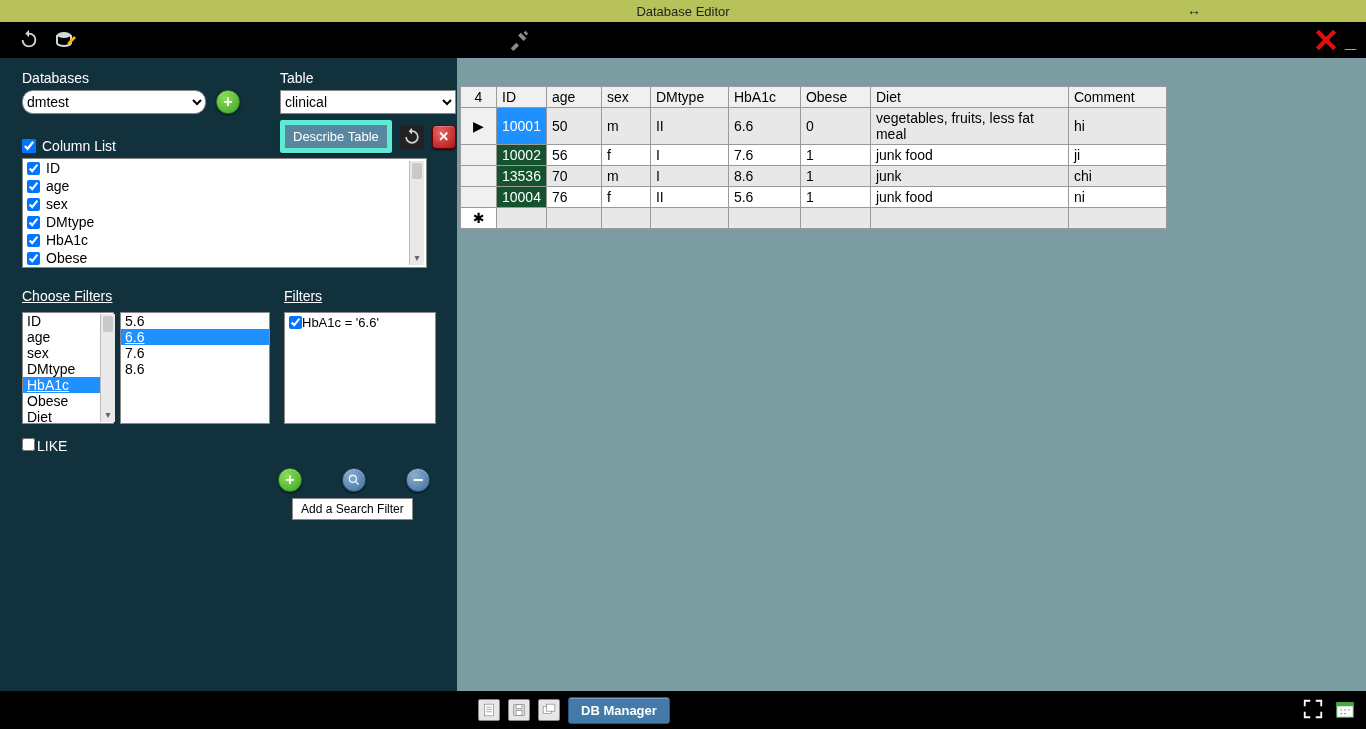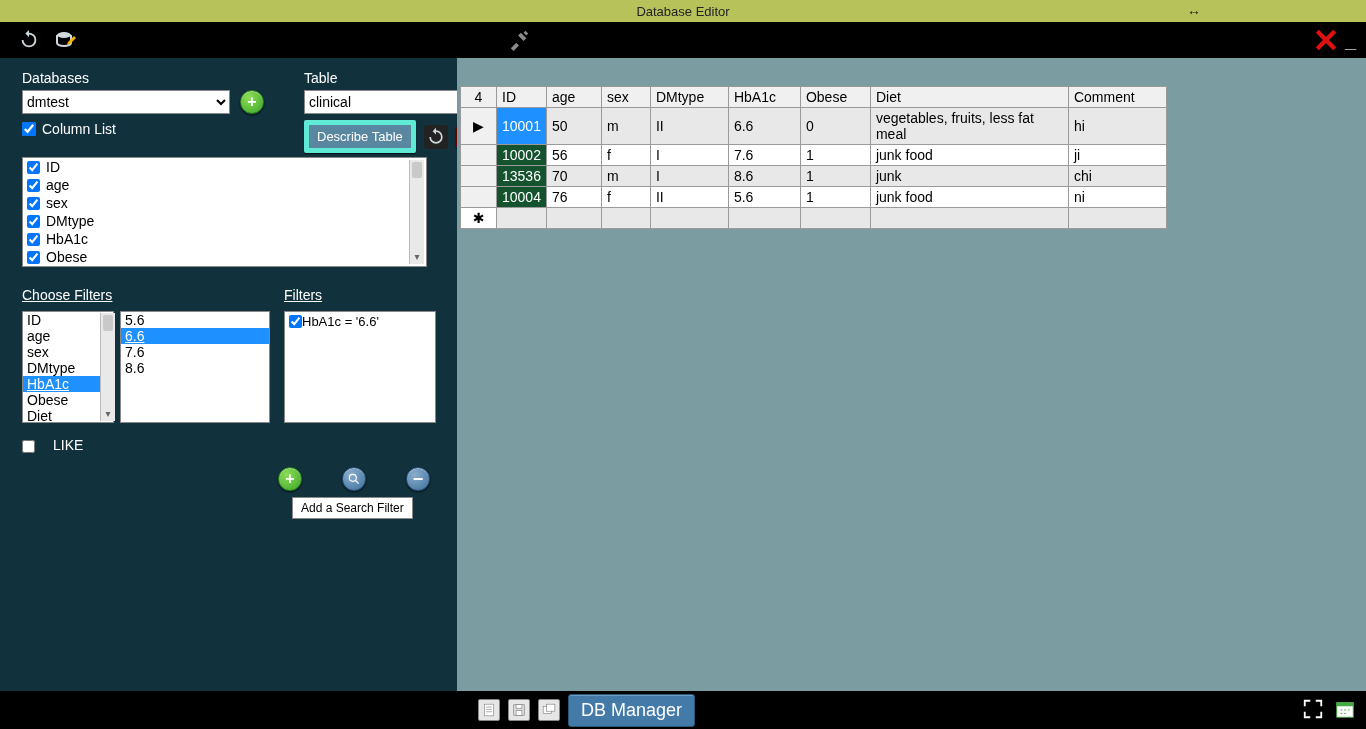--- a/index.html
+++ b/index.html
@@ -69,21 +69,21 @@
     padding: 28px 0 0 0;
     overflow: auto;
   }
   .label { color:#fff; font-size:14px; margin-bottom:4px; display:inline-block; }
   .top-selects { display:flex; gap:40px; }
   .sel-group { display:flex; flex-direction:column; }
   .sel-row { display:flex; align-items:center; gap:10px; }
   select.combo {
     height: 24px; font-size:14px; background:#fff; color:#000; border:1px solid #888;
   }
-  #db-select { width: 208px; }
+  #db-select { width: 184px; border-radius: 11px; }
   #table-select { width: 176px; }
   .plus-btn {
     width:24px; height:24px; border-radius:50%;
     background: radial-gradient(circle at 35% 30%, #8edc58, #3aa627);
     border:1px solid #2a7d1a;
     display:flex;align-items:center;justify-content:center;
     color:#fff; font-weight:bold; font-size:16px;
     box-shadow: inset 0 1px 1px rgba(255,255,255,.4), 0 1px 2px rgba(0,0,0,.7);
     cursor:pointer;
   }
@@ -116,39 +116,39 @@
     background: radial-gradient(circle at 35% 30%, #e66, #a11);
     border:1px solid #600;display:flex;align-items:center;justify-content:center;
     color:#fff;font-weight:bold;cursor:pointer;
     box-shadow: inset 0 1px 1px rgba(255,255,255,.3), 0 1px 2px rgba(0,0,0,.7);
   }
   .refresh-round {
     width:24px;height:24px;border-radius:4px;
     background:#222;display:flex;align-items:center;justify-content:center;
     cursor:pointer;
   }
-  .checklabel { display:flex; align-items:center; gap:6px; margin-top:7px; font-size:14px;}
+  .checklabel { display:flex; align-items:center; gap:6px; margin-top:24px; font-size:14px;}
   .checklabel input { width:14px;height:14px; }
   .listbox {
     background:#fff;color:#000;border:1px solid #888;overflow-y:auto;
   }
   .column-list { width:405px; height:110px; margin-top:4px; position:relative;}
   .column-list .item { display:flex;align-items:center;gap:6px;padding:1px 4px;font-size:14px;}
   .choose-filters-row { display:flex; gap:8px; margin-top:20px;text-decoration:underline;}
   .choose-col { display:flex;flex-direction:column;}
   .underline { text-decoration: underline; }
   .filter-fields { width:92px; height:112px; font-size:14px;}
   .filter-fields .item { padding:0 4px; cursor:pointer;}
   .filter-fields .item.selected { background:#1e90ff; color:#fff;}
   .filter-values { width:150px; height:112px; font-size:14px;}
   .filter-values .item { padding:0 4px; cursor:pointer;}
   .filter-values .item.selected { background:#1e90ff; color:#fff;}
   .filters-applied { width:152px; height:112px; font-size:13px;}
   .filters-applied .item { display:flex;align-items:center;padding:2px 4px;}
-  .like-row { display:flex;align-items:flex-end;gap:18px;margin-top:14px;font-size:14px;color:#fff;}
+  .like-row { display:flex;align-items:flex-start;gap:2px;margin-top:14px;font-size:14px;color:#fff;}
   .filter-buttons { display:flex;gap:40px;margin-top:14px; margin-left:256px; position:relative;}
   .tooltip {
     position:absolute; background:#fff;color:#000;border:1px solid #888;
     padding:3px 8px;font-size:12px; white-space:nowrap;
     left:14px; top:30px;
   }
   
   .grid {
     display:inline-block; margin-left:3px;
   }
@@ -171,22 +171,23 @@
     height:38px;background:#000;display:flex;align-items:center;gap:8px;
     padding:0 10px; position:relative;
   }
   .taskbar .tb-icons { display:flex; gap:8px; margin-left:468px;}
   .tb-icon {
     width:22px;height:22px;background:#e6e6e6;border:1px solid #888;border-radius:2px;
     display:flex;align-items:center;justify-content:center;cursor:pointer;
   }
   .tb-btn {
     background:#437aa7;color:#fff;border:1px solid #2a5778;border-radius:3px;
-    padding:5px 12px;font-size:18px;cursor:pointer;
+    padding:5px 12px;font-size:13px;cursor:pointer;
     box-shadow: inset 0 1px 0 rgba(255,255,255,.25);
+    font-weight: bold;
   }
   .taskbar-right {
     position:absolute; right:10px; top:0; height:38px;
     display:flex;align-items:center;gap:10px;
   }
   .scrollbar-fake {
     position:absolute; right:2px; top:2px; bottom:2px; width:15px;
     background:#e9e9e9;border-left:1px solid #bbb;
   }
   .scrollbar-fake .thumb{ position:absolute;left:2px;right:2px;top:2px;height:16px;background:#c9c9c9;border-radius:2px;}

